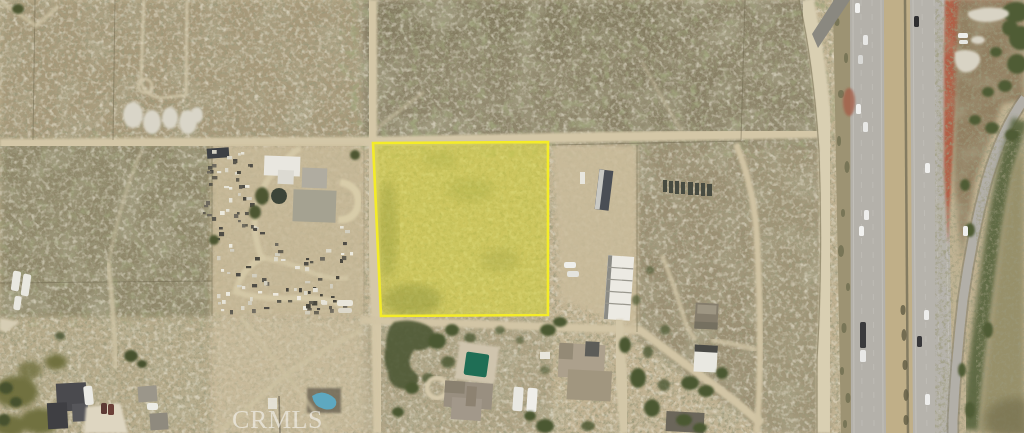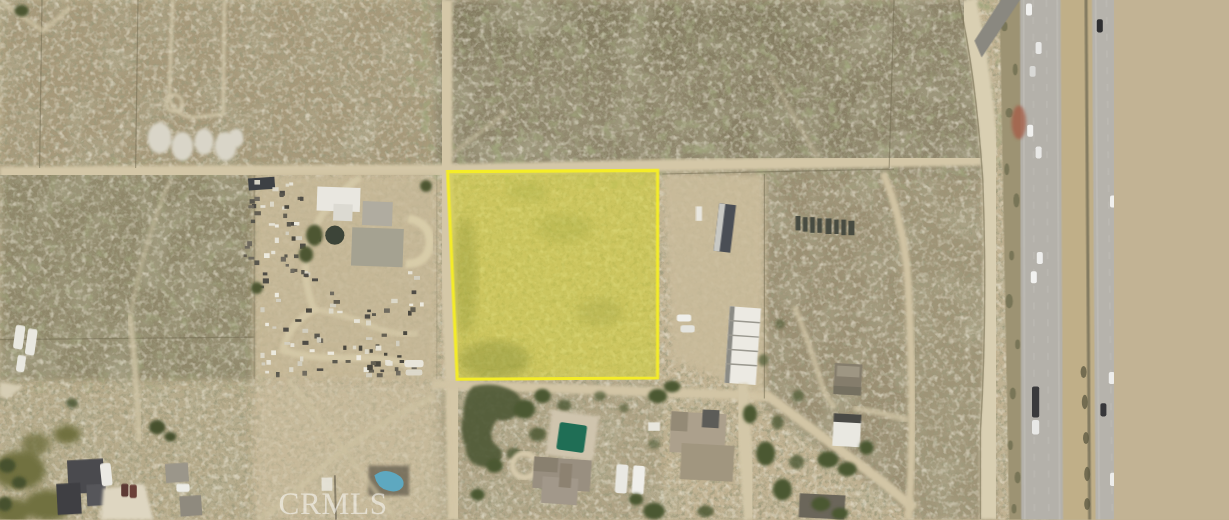--- a/index.html
+++ b/index.html
@@ -1,16 +1,16 @@
 <!DOCTYPE html>
 <html><head>
 <meta charset="utf-8">
 <style>
 html,body{margin:0;padding:0;background:#c2b394;font-family:"Liberation Sans",sans-serif;}
-#stage{position:relative;width:928px;height:433px;overflow:hidden;text-decoration:underline;}
+#stage{position:relative;width:1024px;height:433px;overflow:hidden;text-decoration:underline;}
 svg{display:block;}
 </style>
 </head>
 <body>
 <div id="stage">
 <svg width="1024" height="433" viewBox="0 0 1024 433" xmlns="http://www.w3.org/2000/svg">
 <defs>
   <filter id="blur1">
           <feGaussianBlur stdDeviation="1.2"></feGaussianBlur>
         </filter>

